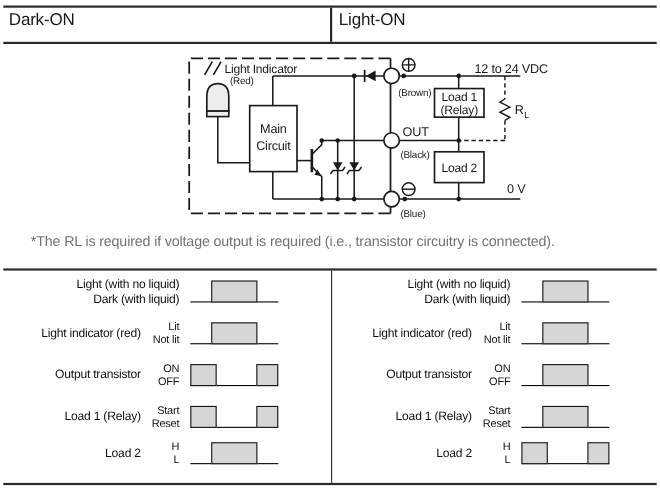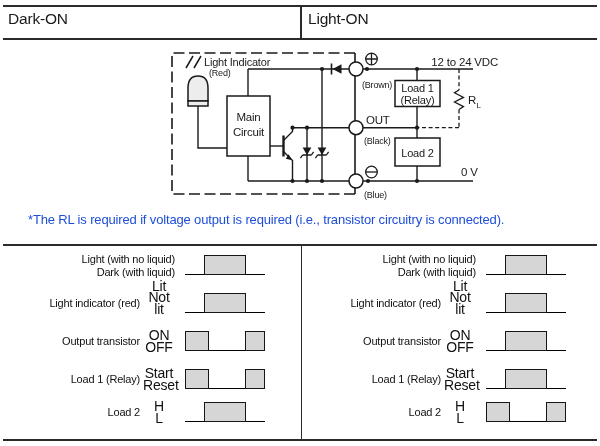--- a/index.html
+++ b/index.html
@@ -11,31 +11,31 @@
   .tim-top{top:244px;height:2px;}
   .tim-bottom{top:438.5px;height:2.4px;}
   .vdiv{position:absolute;width:1.6px;background:#2b2b2b;}
   .hdr-div{left:300px;top:7px;height:31px;}
   .tim-div{left:300.5px;top:246px;height:192.5px;}
   .hdr-cell{position:absolute;top:10px;font-size:15.5px;letter-spacing:-0.2px;color:#1a1a1a;}
   .hdr-left{left:8px;}
   .hdr-right{left:308px;}
   svg.circuit{position:absolute;top:39px;left:0;}
   svg.circuit text{font-family:"Liberation Sans",sans-serif;fill:#1a1a1a;letter-spacing:-0.2px;}
-  .note{position:absolute;top:212px;left:28px;font-size:13px;letter-spacing:-0.15px;color:#1d4ed8;white-space:nowrap;}
-  .panel{position:absolute;top:250px;width:253px;padding-left:12px;}
+  .note{position:absolute;top:212px;left:28px;font-size:13px;letter-spacing:-0.15px;color:#737373;white-space:nowrap;}
+  .panel{position:absolute;top:250px;width:253px;}
   .panel-left{left:0;}
   .panel-right{left:301px;}
   .trow{display:flex;align-items:flex-end;height:25px;margin-bottom:13px;}
   .trow:last-child{margin-top:-5px;}
   .lbl-main{flex:1;text-align:right;font-size:11px;line-height:12.5px;letter-spacing:-0.2px;}
   .lbl-main.single{margin-bottom:3.5px;margin-left:32px;}
   .lbl-main.dual{margin-bottom:-3px;}
-  .lbl-sub{width:32px;margin-left:3px;margin-bottom:-2px;text-align:center;
-           font-size:14px;line-height:11.5px;letter-spacing:-0.2px;}
+  .lbl-sub{width:32px;margin-left:3px;margin-bottom:-2px;text-align:right;
+           font-size:10px;line-height:11.5px;letter-spacing:-0.2px;}
   .wave{position:relative;width:80px;height:21px;margin-left:10px;flex:none;}
   .wave .base{position:absolute;left:0;right:0;bottom:0;height:1.3px;background:#000;}
   .wave .p{position:absolute;bottom:0;height:20px;background:#d6d6d6;
            border:1.5px solid #161616;box-sizing:border-box;display:none;}
   .wave[data-wave="mid"] .pm{display:block;left:19px;width:42px;}
   .wave[data-wave="ends"] .pl{display:block;left:0;width:24px;}
   .wave[data-wave="ends"] .pr{display:block;left:60px;width:20px;}
 </style>
 </head>
 <body>

